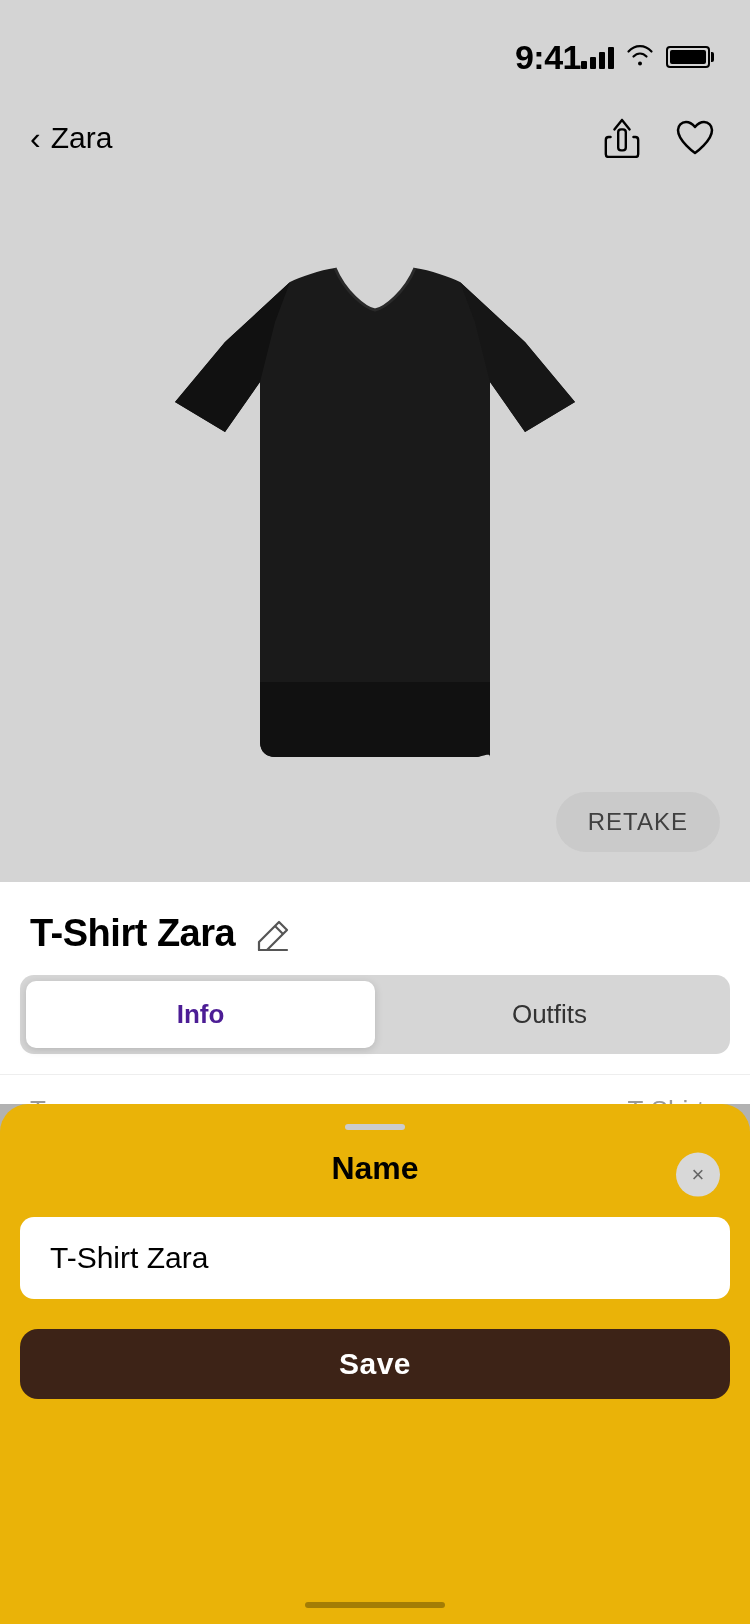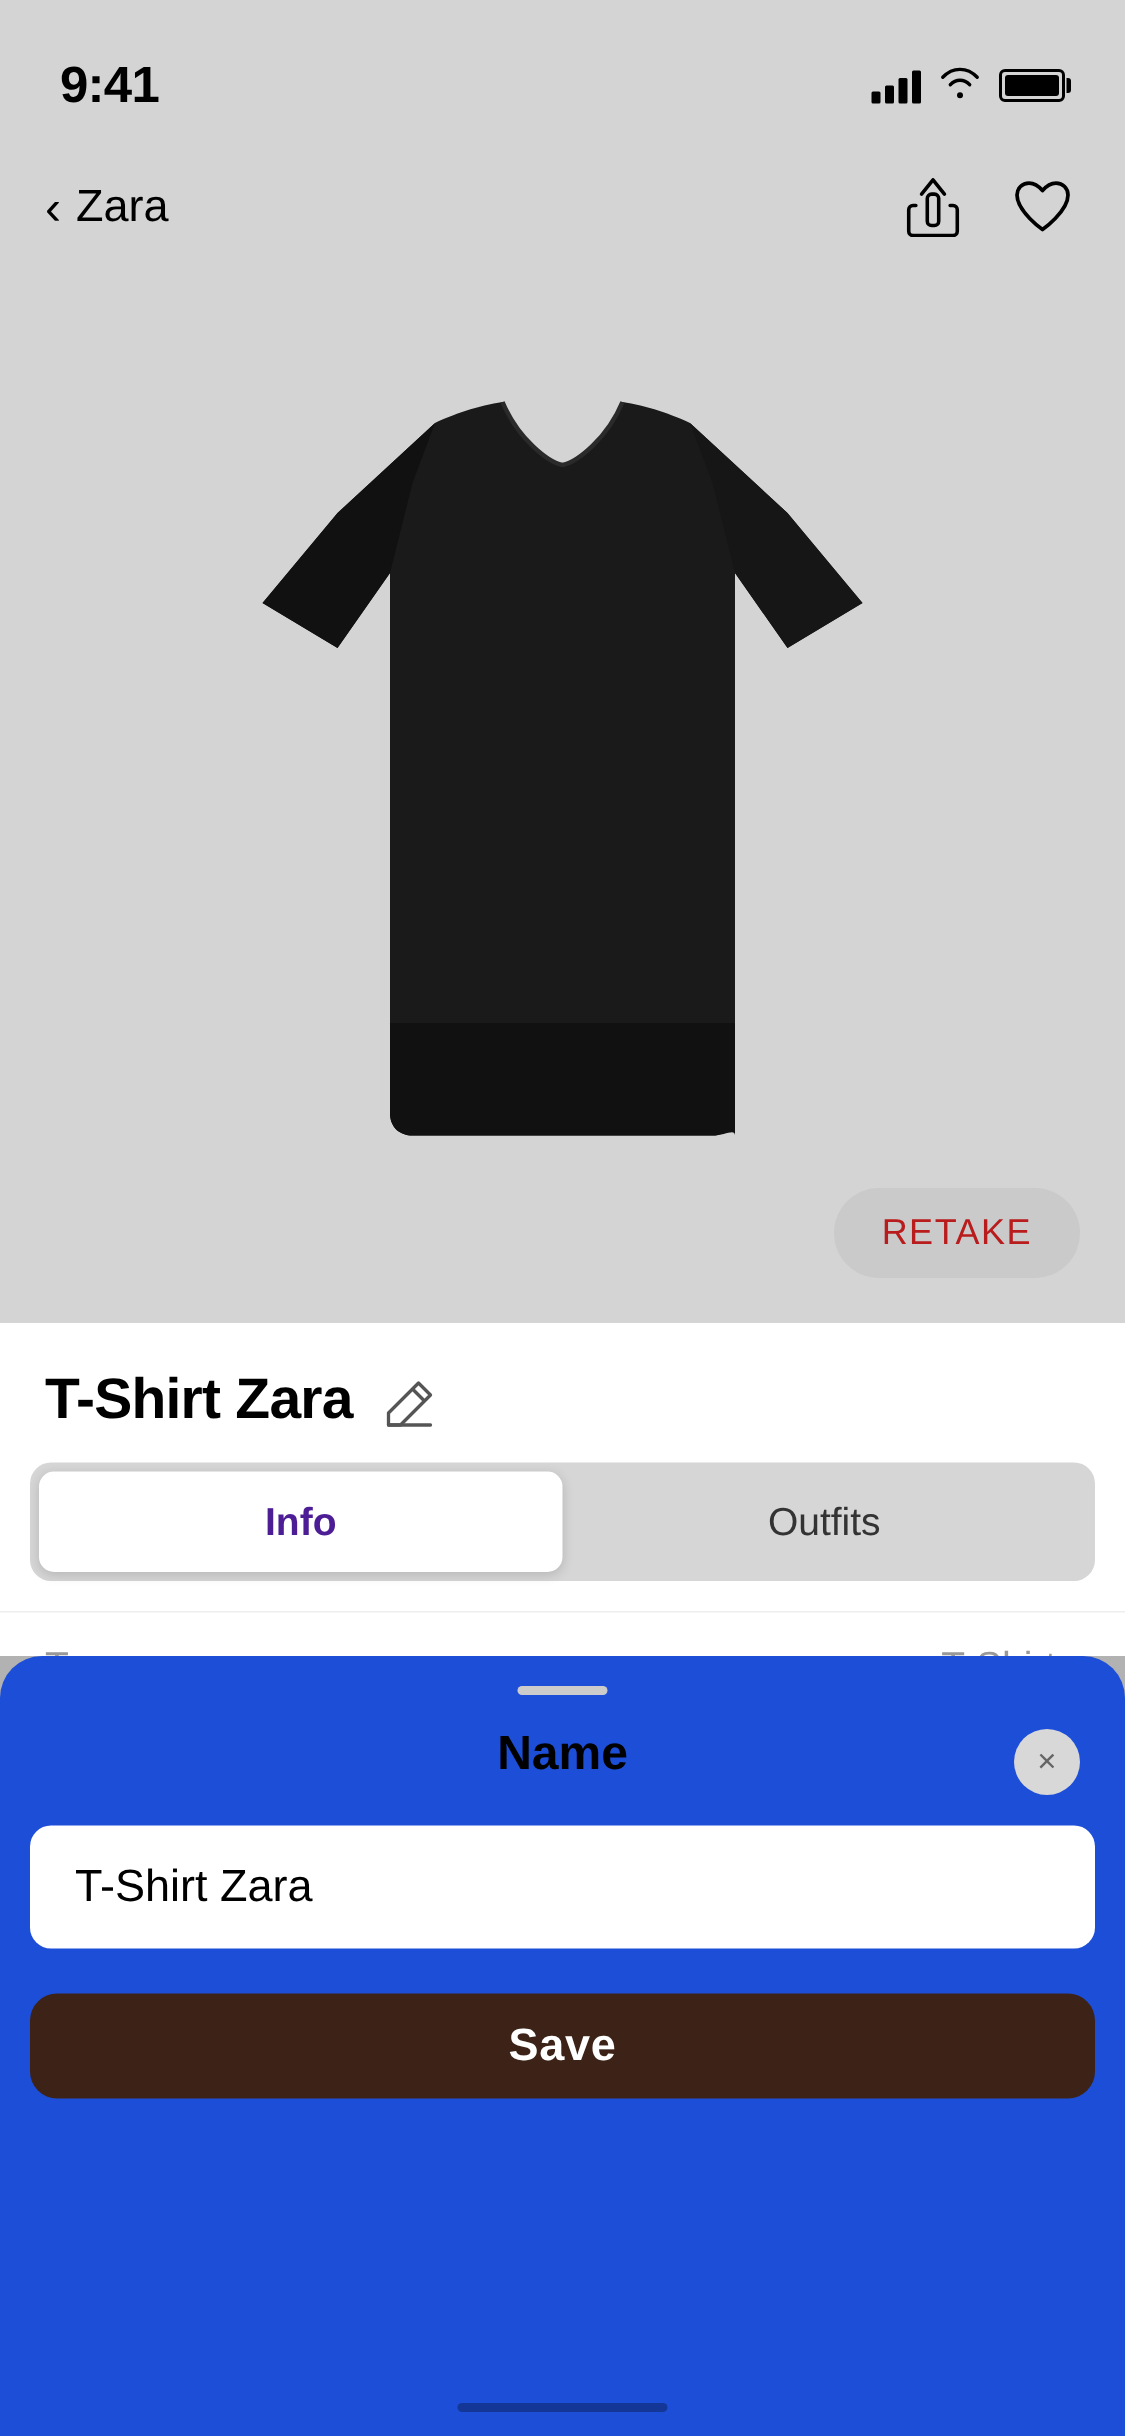--- a/index.html
+++ b/index.html
@@ -14,21 +14,21 @@
       position: relative;
     }
 
     
     .status-bar {
       width: 100%;
       height: 94px;
       background: #d4d4d4;
       display: flex;
       align-items: center;
-      justify-content: space-between;
+      justify-content: flex-end;
       padding: 20px 40px 0;
     }
 
     .status-time {
       font-size: 34px;
       font-weight: 600;
       color: #000;
       letter-spacing: -0.5px;
     }
 
@@ -173,21 +173,21 @@
     .retake-btn {
       position: absolute;
       bottom: 30px;
       right: 30px;
       background: rgba(200, 200, 200, 0.85);
       border: none;
       border-radius: 30px;
       padding: 16px 32px;
       font-size: 24px;
       font-weight: 500;
-      color: #b91c1c;
+      color: #404040;
       letter-spacing: 1px;
       cursor: pointer;
     }
 
     
     .content-area {
       width: 100%;
       background: #ffffff;
       padding: 0;
       min-height: 300px;
@@ -271,21 +271,21 @@
       left: 0;
       width: 100%;
       height: 520px;
       background: rgba(0,0,0,0.3);
       display: flex;
       align-items: flex-end;
     }
 
     .bottom-sheet {
       width: 100%;
-      background: #1d4ed8;
+      background: #eab308;
       border-radius: 28px 28px 0 0;
       padding: 0 0 40px;
       height: 520px;
     }
 
     .sheet-handle-area {
       display: flex;
       align-items: center;
       justify-content: center;
       padding: 20px 0 10px;

